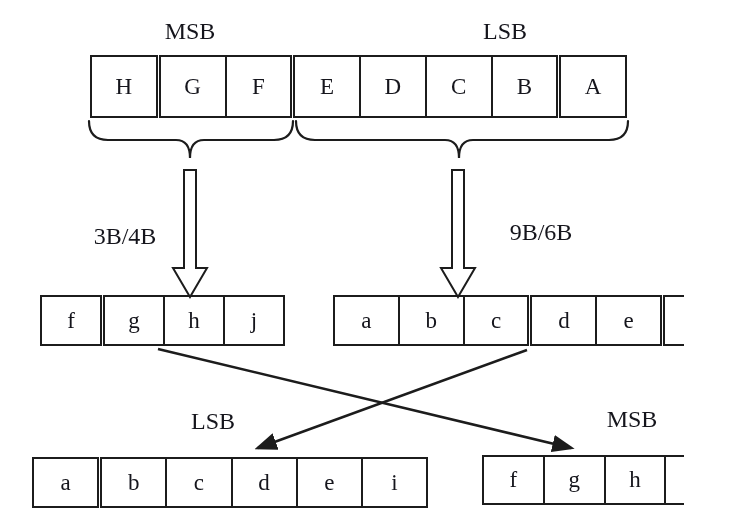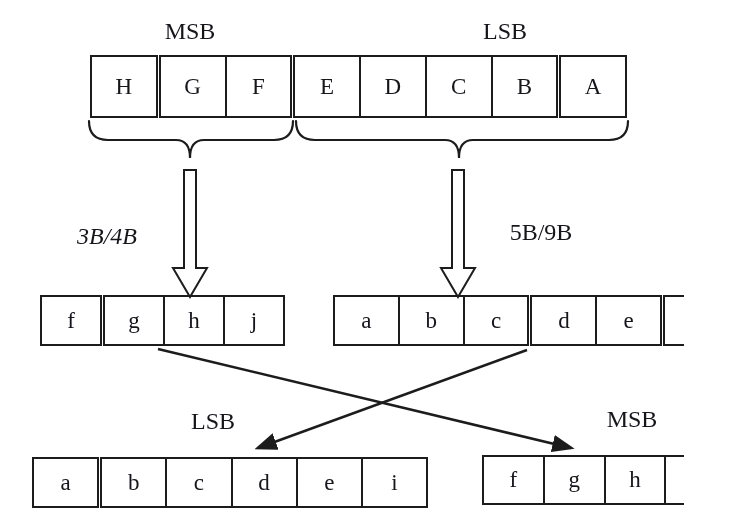--- a/index.html
+++ b/index.html
@@ -34,22 +34,22 @@
     <div class="cell">H</div>
     <div class="cell dbl">G</div>
     <div class="cell">F</div>
     <div class="cell dbl">E</div>
     <div class="cell">D</div>
     <div class="cell">C</div>
     <div class="cell">B</div>
     <div class="cell dbl">A</div>
   </div>
 
-  <div class="lbl" style="left:107px;top:224px;font-style:italic;">3B/4B</div>
-  <div class="lbl" style="left:541px;top:220px;">5B/9B</div>
+  <div class="lbl" style="left:125px;top:224px;">3B/4B</div>
+  <div class="lbl" style="left:541px;top:220px;">9B/6B</div>
 
   <div class="reg" style="left:40px;top:295px;width:245px;height:51px;">
     <div class="cell">f</div>
     <div class="cell dbl">g</div>
     <div class="cell">h</div>
     <div class="cell">j</div>
   </div>
 
   <div class="reg" style="left:333px;top:295px;width:397px;height:51px;">
     <div class="cell">a</div>

